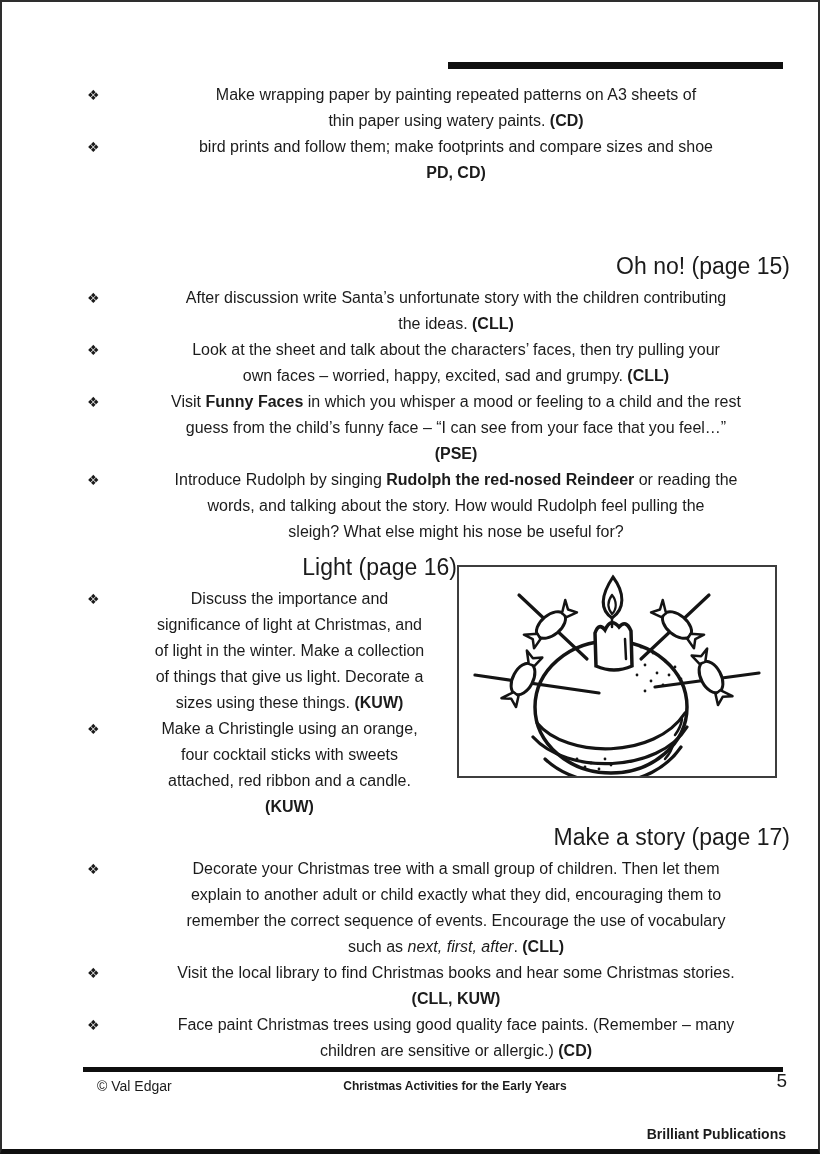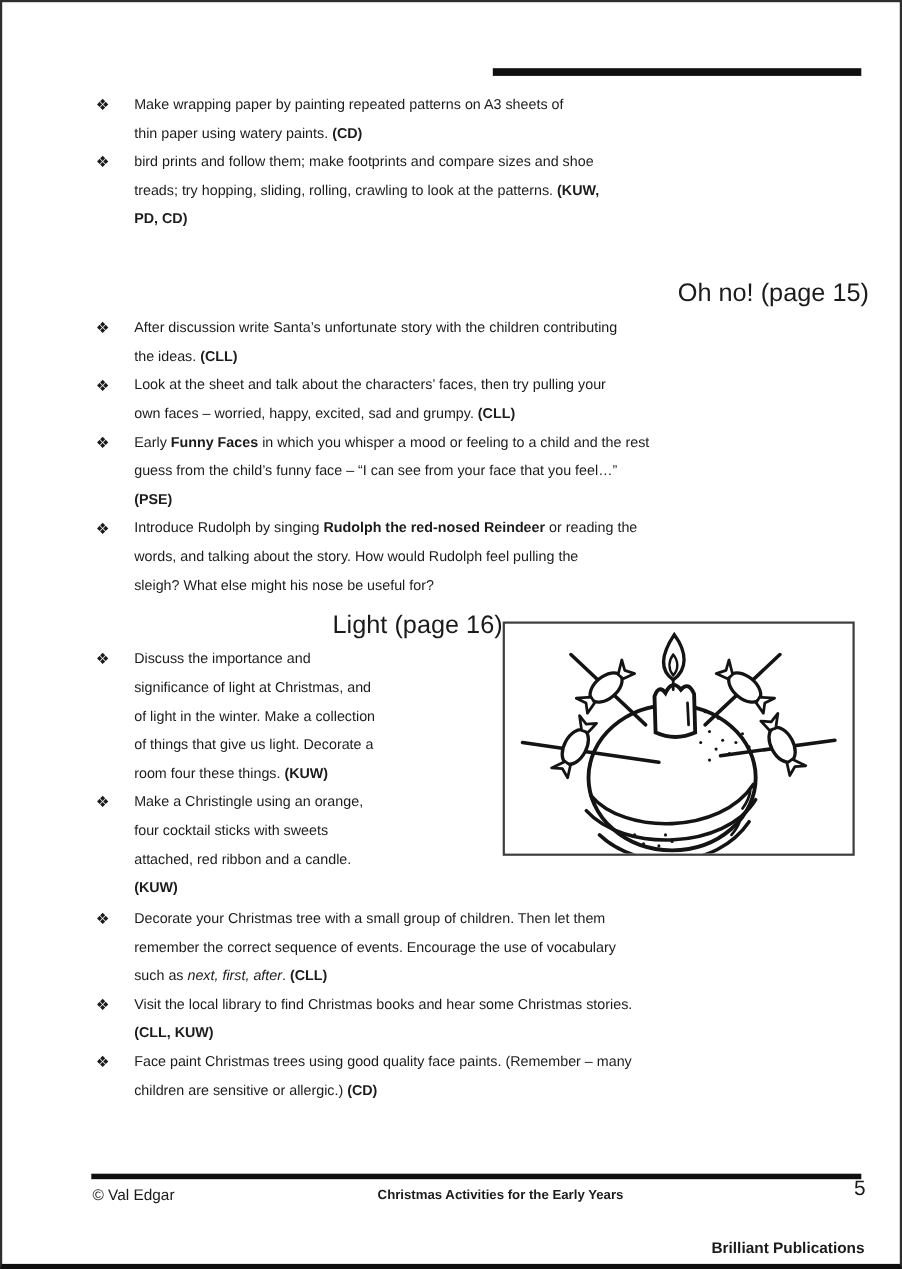--- a/index.html
+++ b/index.html
@@ -19,33 +19,33 @@
   .doc-section { position: absolute; left: 85px; width: 705px; }
   #sec-intro { top: 82px; }
   #sec-ohno  { top: 251px; }
   #sec-light { top: 552px; width: 372px; }
   #sec-story { top: 822px; }
 
   .sec-heading { margin: 0 0 3px 0; font-size: 23px; font-weight: 400; line-height: 31px; text-align: right; }
   .bullet { display: flex; align-items: flex-start; }
   .mark { flex: 0 0 37px; font-size: 14px; line-height: 26px; padding-left: 2px; }
   .btext { flex: 1; min-width: 0; }
-  .line { font-size: 13px; line-height: 26px; white-space: nowrap; }
+  .line { font-size: 16px; line-height: 26px; white-space: nowrap; text-align: center; }
   .b { font-weight: bold; }
   .i { font-style: italic; }
 
   .illustration-box {
     position: absolute; left: 457px; top: 565px;
     width: 320px; height: 213px;
     border: 2px solid #3d3d3d; background: #fff;
   }
   .illustration-box svg { display: block; }
 
   .footer-rule { position: absolute; left: 83px; top: 1067px; width: 700px; height: 5px; background: #0f0f0f; }
-  .footer-copyright { position: absolute; left: 84px; top: 1078px; font-size: 14px; }
+  .footer-copyright { position: absolute; left: 97px; top: 1078px; font-size: 14px; }
   .footer-title { position: absolute; left: 455px; top: 1079px; transform: translateX(-50%); font-size: 12px; font-weight: bold; white-space: nowrap; }
   .footer-pagenum { position: absolute; right: 33px; top: 1070px; font-size: 19px; }
   .footer-publisher { position: absolute; right: 34px; top: 1094px; font-size: 14px; font-weight: bold; margin-top: 32px; }
 </style>
 </head>
 <body>
 
 <div class="page"></div>
 <div class="top-rule"></div>
 
@@ -55,21 +55,20 @@
         <span class="mark">❖</span>
         <div class="btext">
           <div class="line"><span>Make wrapping paper by painting repeated patterns on A3 sheets of</span></div>
           <div class="line"><span>thin paper using watery paints. </span><span class="b">(CD)</span></div>
         </div>
       </div>
       <div class="bullet">
         <span class="mark">❖</span>
         <div class="btext">
           <div class="line"><span>bird prints and follow them; make footprints and compare sizes and shoe</span></div>
-          <div class="line"><span>treads; try hopping, sliding, rolling, crawling to look at the patterns. </span><span class="b">(KUW,</span></div>
           <div class="line"><span class="b">PD, CD)</span></div>
         </div>
       </div>
     </section>
     <section id="sec-ohno" class="doc-section">
       <h2 class="sec-heading">Oh no! (page 15)</h2>
       <div class="bullet">
         <span class="mark">❖</span>
         <div class="btext">
           <div class="line"><span>After discussion write Santa’s unfortunate story with the children contributing</span></div>
@@ -79,21 +78,21 @@
       <div class="bullet">
         <span class="mark">❖</span>
         <div class="btext">
           <div class="line"><span>Look at the sheet and talk about the characters’ faces, then try pulling your</span></div>
           <div class="line"><span>own faces – worried, happy, excited, sad and grumpy. </span><span class="b">(CLL)</span></div>
         </div>
       </div>
       <div class="bullet">
         <span class="mark">❖</span>
         <div class="btext">
-          <div class="line"><span>Early </span><span class="b">Funny Faces</span><span> in which you whisper a mood or feeling to a child and the rest</span></div>
+          <div class="line"><span>Visit </span><span class="b">Funny Faces</span><span> in which you whisper a mood or feeling to a child and the rest</span></div>
           <div class="line"><span>guess from the child’s funny face – “I can see from your face that you feel…”</span></div>
           <div class="line"><span class="b">(PSE)</span></div>
         </div>
       </div>
       <div class="bullet">
         <span class="mark">❖</span>
         <div class="btext">
           <div class="line"><span>Introduce Rudolph by singing </span><span class="b">Rudolph the red-nosed Reindeer</span><span> or reading the</span></div>
           <div class="line"><span>words, and talking about the story. How would Rudolph feel pulling the</span></div>
           <div class="line"><span>sleigh? What else might his nose be useful for?</span></div>
@@ -102,38 +101,40 @@
     </section>
     <section id="sec-light" class="doc-section">
       <h2 class="sec-heading">Light (page 16)</h2>
       <div class="bullet">
         <span class="mark">❖</span>
         <div class="btext">
           <div class="line"><span>Discuss the importance and</span></div>
           <div class="line"><span>significance of light at Christmas, and</span></div>
           <div class="line"><span>of light in the winter. Make a collection</span></div>
           <div class="line"><span>of things that give us light. Decorate a</span></div>
-          <div class="line"><span>room four these things. </span><span class="b">(KUW)</span></div>
+          <div class="line"><span>sizes using these things. </span><span class="b">(KUW)</span></div>
         </div>
       </div>
       <div class="bullet">
         <span class="mark">❖</span>
         <div class="btext">
           <div class="line"><span>Make a Christingle using an orange,</span></div>
           <div class="line"><span>four cocktail sticks with sweets</span></div>
           <div class="line"><span>attached, red ribbon and a candle.</span></div>
           <div class="line"><span class="b">(KUW)</span></div>
         </div>
       </div>
     </section>
     <section id="sec-story" class="doc-section">
+      <h2 class="sec-heading">Make a story (page 17)</h2>
       <div class="bullet">
         <span class="mark">❖</span>
         <div class="btext">
           <div class="line"><span>Decorate your Christmas tree with a small group of children. Then let them</span></div>
+          <div class="line"><span>explain to another adult or child exactly what they did, encouraging them to</span></div>
           <div class="line"><span>remember the correct sequence of events. Encourage the use of vocabulary</span></div>
           <div class="line"><span>such as </span><span class="i">next, first, after</span><span>. </span><span class="b">(CLL)</span></div>
         </div>
       </div>
       <div class="bullet">
         <span class="mark">❖</span>
         <div class="btext">
           <div class="line"><span>Visit the local library to find Christmas books and hear some Christmas stories.</span></div>
           <div class="line"><span class="b">(CLL, KUW)</span></div>
         </div>

